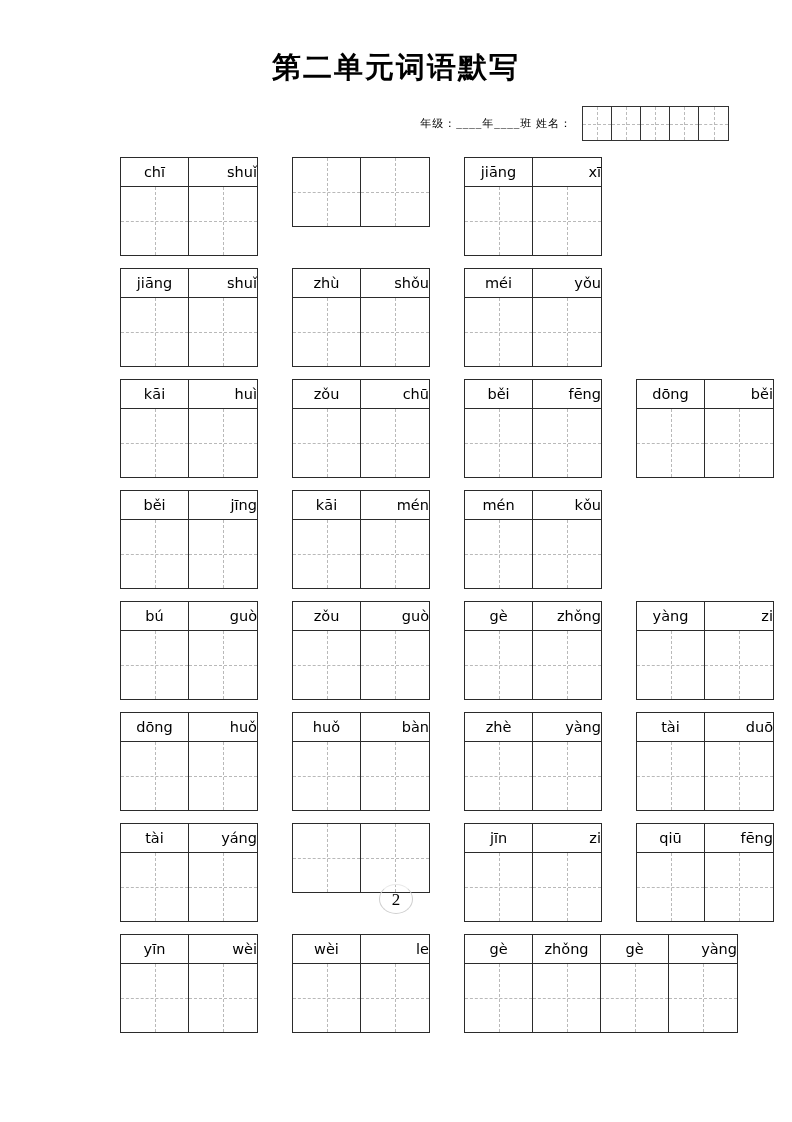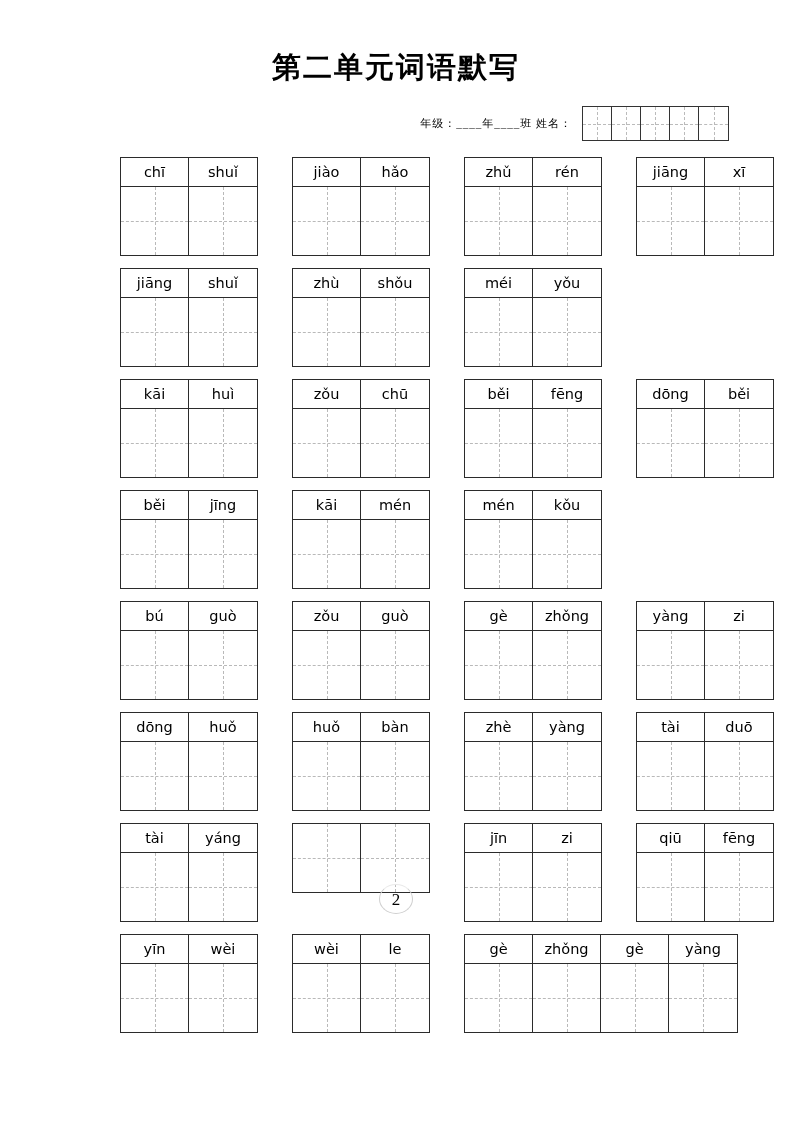--- a/index.html
+++ b/index.html
@@ -98,21 +98,21 @@
     width: 68px;
     height: 28px;
     line-height: 28px;
     text-align: center;
     font-family: "DejaVu Sans", sans-serif;
     font-size: 14.5px;
     border-right: 1.4px solid #2b2b2b;
     box-sizing: border-box;
     color: #000;
   }
-  .pinyin-cell:last-child { border-right: none; }
+  .pinyin-cell:last-child { border-right: none; text-align: right; }
 
   .char-row {
     display: flex;
     border: 1.4px solid #2b2b2b;
   }
   .char-cell {
     width: 68px;
     height: 68px;
     border-right: 1.4px solid #2b2b2b;
     box-sizing: border-box;
@@ -181,34 +181,20 @@
           <div class="pinyin-row">
             <div class="pinyin-cell">chī</div>
             <div class="pinyin-cell">shuǐ</div>
           </div>
           <div class="char-row">
             <div class="char-cell"></div>
             <div class="char-cell"></div>
           </div>
         </div>
         <div class="word-block">
-          <div class="pinyin-row">
-            <div class="pinyin-cell">jiào</div>
-            <div class="pinyin-cell">hǎo</div>
-          </div>
-          <div class="char-row">
-            <div class="char-cell"></div>
-            <div class="char-cell"></div>
-          </div>
-        </div>
-        <div class="word-block">
-          <div class="pinyin-row">
-            <div class="pinyin-cell">zhǔ</div>
-            <div class="pinyin-cell">rén</div>
-          </div>
           <div class="char-row">
             <div class="char-cell"></div>
             <div class="char-cell"></div>
           </div>
         </div>
         <div class="word-block">
           <div class="pinyin-row">
             <div class="pinyin-cell">jiāng</div>
             <div class="pinyin-cell">xī</div>
           </div>

